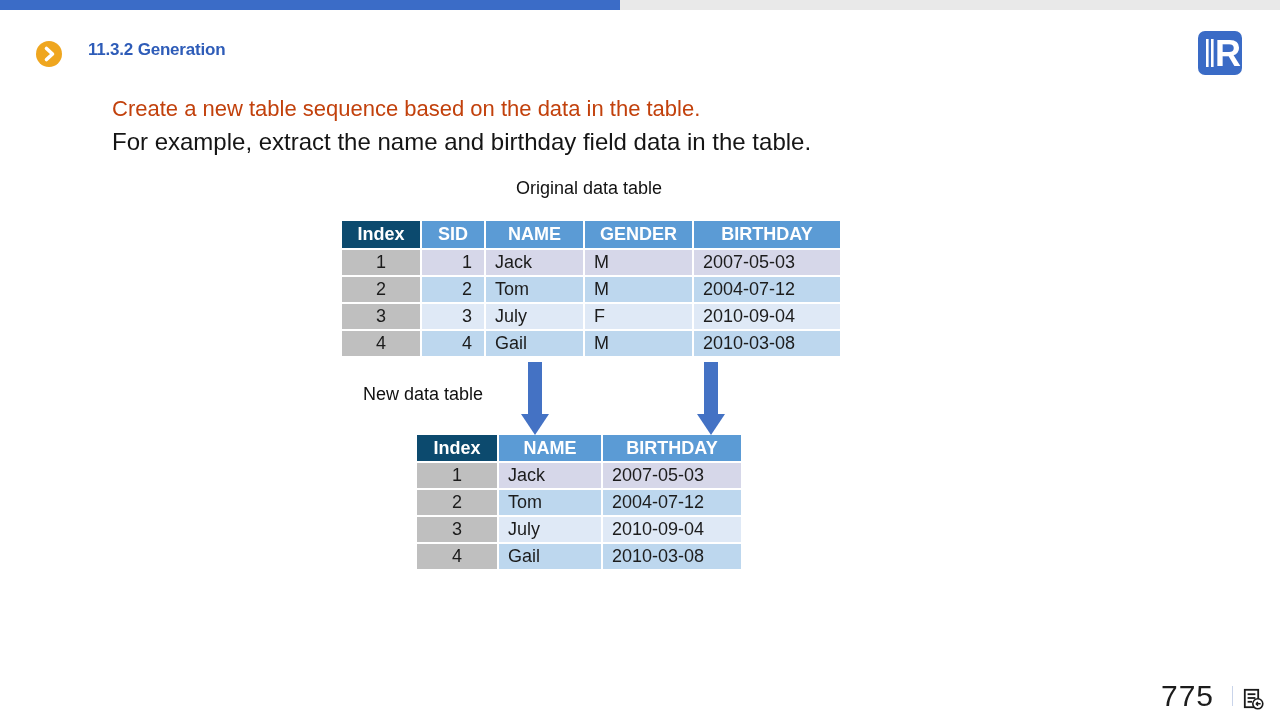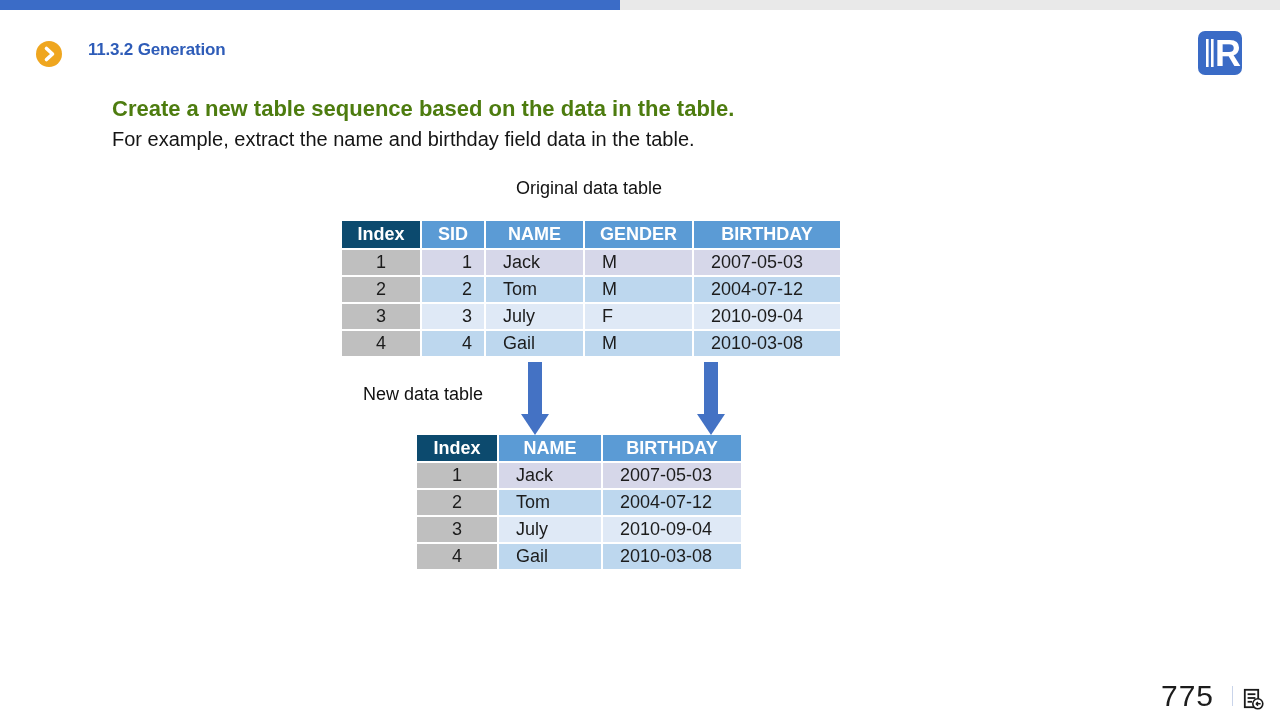--- a/index.html
+++ b/index.html
@@ -25,22 +25,22 @@
   }
   .heading {
     position: absolute; left: 88px; top: 40px;
     font-size: 17px; font-weight: bold; color: #2e5cb8; letter-spacing: -0.2px;
   }
 
   
   .logo { position: absolute; left: 1197px; top: 30px; width: 46px; height: 46px; }
 
   
-  .line1 { position: absolute; left: 112px; top: 96px; font-size: 22px; color: #4d7c0f; font-weight: bold; }
-  .line2 { position: absolute; left: 112px; top: 128px; font-size: 20px; color: #151515; }
+  .line1 { position: absolute; left: 112px; top: 96px; font-size: 22px; color: #c2410c; }
+  .line2 { position: absolute; left: 112px; top: 128px; font-size: 24px; color: #151515; }
 
   
   .orig-label {
     position: absolute; left: 342px; top: 178px; width: 494px;
     text-align: center; font-size: 18px; color: #111;
   }
   .new-label { position: absolute; left: 363px; top: 384px; font-size: 18px; color: #111; }
 
   
   table.datatbl {
@@ -53,21 +53,21 @@
   table.newt { left: 415px; top: 433px; }
   .datatbl th {
     background: #5b9bd5; color: #ffffff; font-weight: bold;
     font-size: 18px; text-align: center; height: 27px;
   }
   table.newt th { height: 26px; }
   .datatbl th.h-idx { background: #0c4a6e; }
   .datatbl td { font-size: 18px; height: 25px; color: #1c1c1c; }
   .datatbl td.c-idx { background: #bfbfbf; text-align: center; }
   .datatbl td.c-num { text-align: right; padding-right: 12px; }
-  .datatbl td.c-left { text-align: left; padding-left: 17px; margin-left: 12px; }
+  .datatbl td.c-left { text-align: left; padding-left: 9px; margin-left: 12px; }
   tr.rA td.dat { background: #d6d7e9; }
   tr.rB td.dat { background: #bdd7ee; }
   tr.rC td.dat { background: #dfe9f6; }
   tr.rD td.dat { background: #bdd7ee; }
 
   
   table.orig .w-idx { width: 78px; }
   table.orig .w-sid { width: 62px; }
   table.orig .w-name { width: 97px; }
   table.orig .w-gender { width: 107px; }

